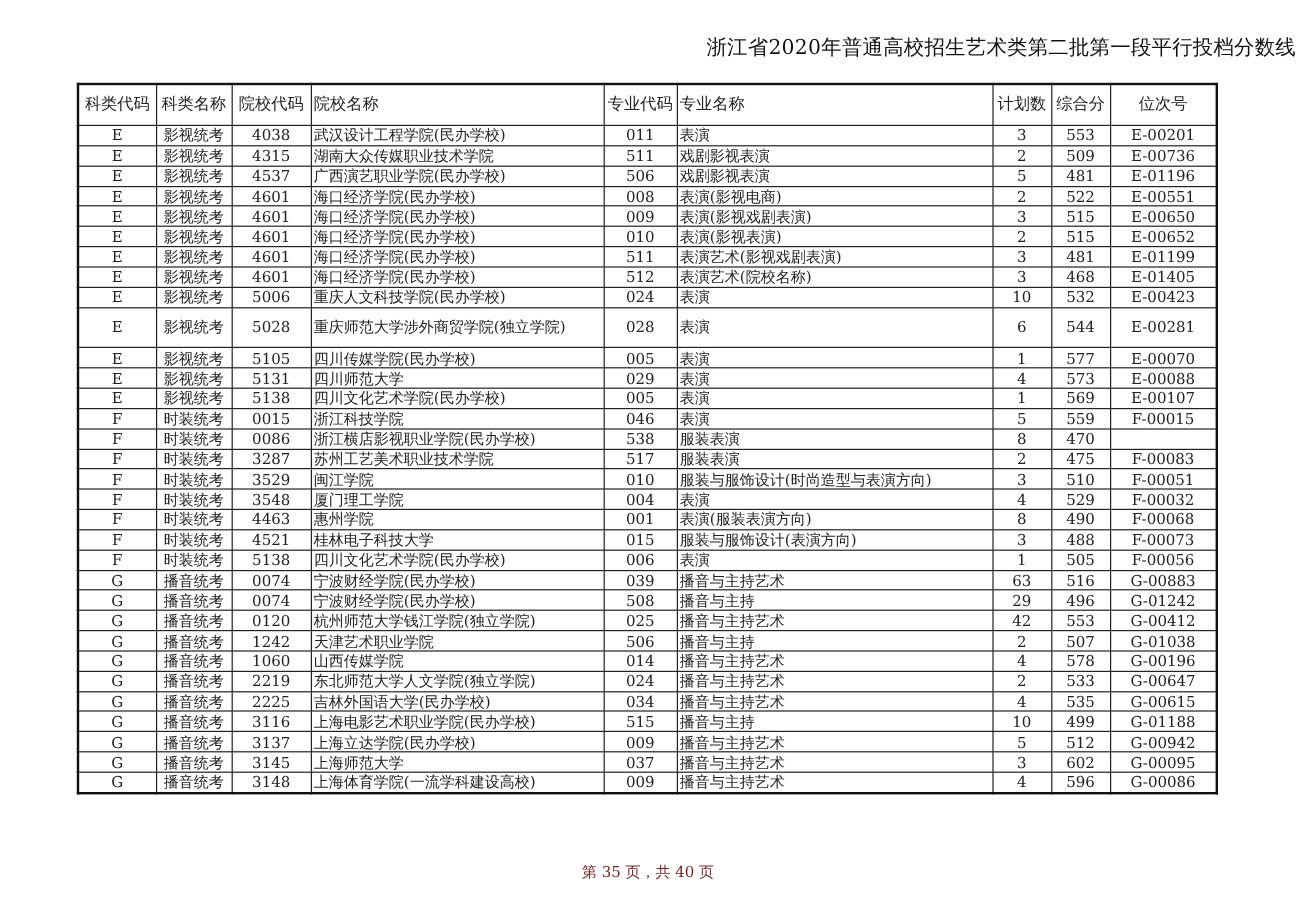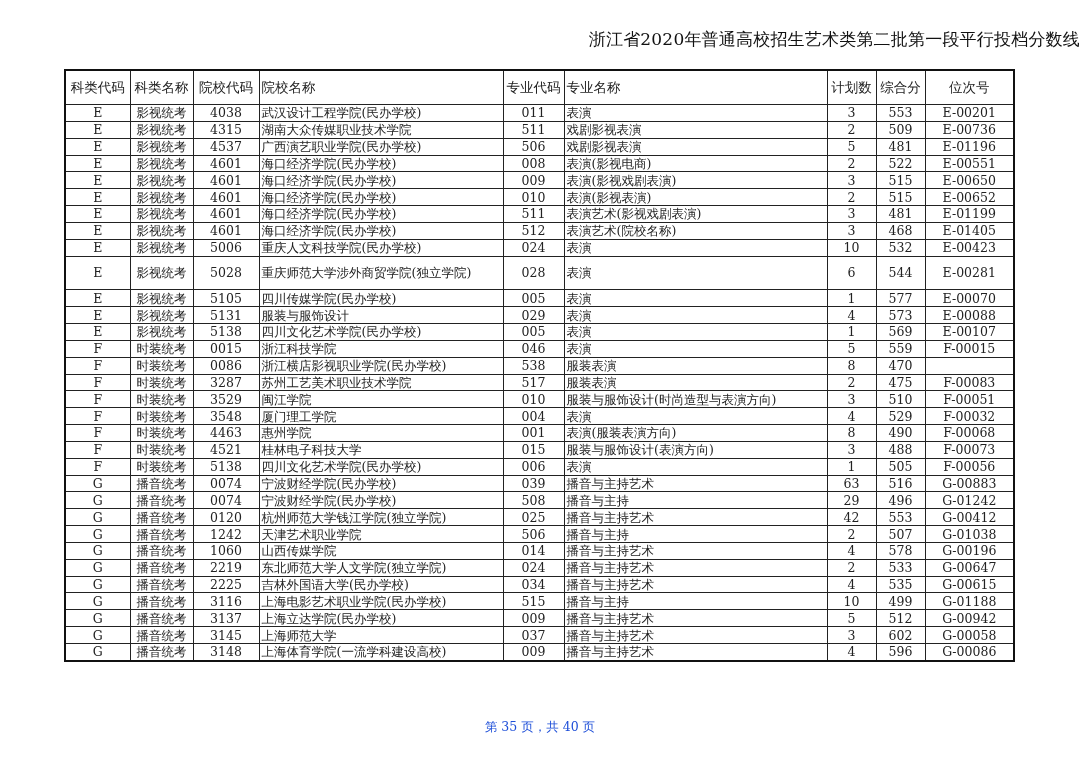--- a/index.html
+++ b/index.html
@@ -12,21 +12,21 @@
                border:2px solid #111; }
   table.grid th, table.grid td { border:1px solid #222; padding:0 2px;
                font-size:12.5px; line-height:15px; white-space:nowrap;
                overflow:hidden; color:#222; font-weight:normal; }
   table.grid thead th { height:33px; font-size:13.5px; color:#222;margin-top:36px; }
   table.grid tbody td { height:15.85px; }
   table.grid tbody tr.tall td { height:32.7px; white-space:normal; }
   th.l, td.l { text-align:left; padding-left:3px; }
   th.c, td.c { text-align:center; }
   .footer { position:absolute; top:719px; left:0; width:1080px; text-align:center;
-            font-size:12.5px; color:#1d4ed8; }
+            font-size:12.5px; color:#7f1d1d; }
 </style>
 </head>
 <body>
 
 <div class="title">浙江省2020年普通高校招生艺术类第二批第一段平行投档分数线</div>
 
 <table class="grid">
   <colgroup>
     <col style="width:65px">
       <col style="width:63px">
@@ -170,21 +170,21 @@
         <td class="c">005</td>
         <td class="l">表演</td>
         <td class="c">1</td>
         <td class="c">577</td>
         <td class="c">E-00070</td>
       </tr>
       <tr>
         <td class="c">E</td>
         <td class="c">影视统考</td>
         <td class="c">5131</td>
-        <td class="l">服装与服饰设计</td>
+        <td class="l">四川师范大学</td>
         <td class="c">029</td>
         <td class="l">表演</td>
         <td class="c">4</td>
         <td class="c">573</td>
         <td class="c">E-00088</td>
       </tr>
       <tr>
         <td class="c">E</td>
         <td class="c">影视统考</td>
         <td class="c">5138</td>
@@ -384,21 +384,21 @@
       </tr>
       <tr>
         <td class="c">G</td>
         <td class="c">播音统考</td>
         <td class="c">3145</td>
         <td class="l">上海师范大学</td>
         <td class="c">037</td>
         <td class="l">播音与主持艺术</td>
         <td class="c">3</td>
         <td class="c">602</td>
-        <td class="c">G-00058</td>
+        <td class="c">G-00095</td>
       </tr>
       <tr>
         <td class="c">G</td>
         <td class="c">播音统考</td>
         <td class="c">3148</td>
         <td class="l">上海体育学院(一流学科建设高校)</td>
         <td class="c">009</td>
         <td class="l">播音与主持艺术</td>
         <td class="c">4</td>
         <td class="c">596</td>

